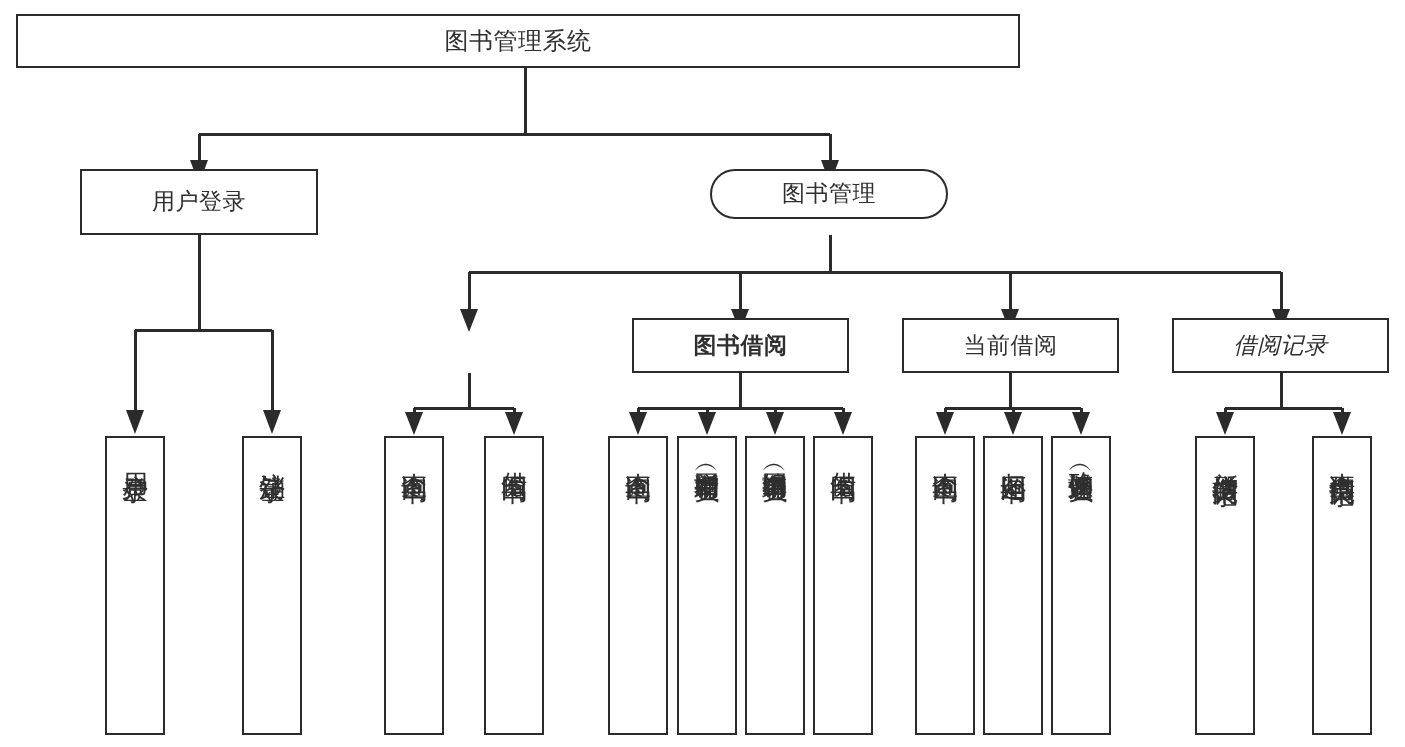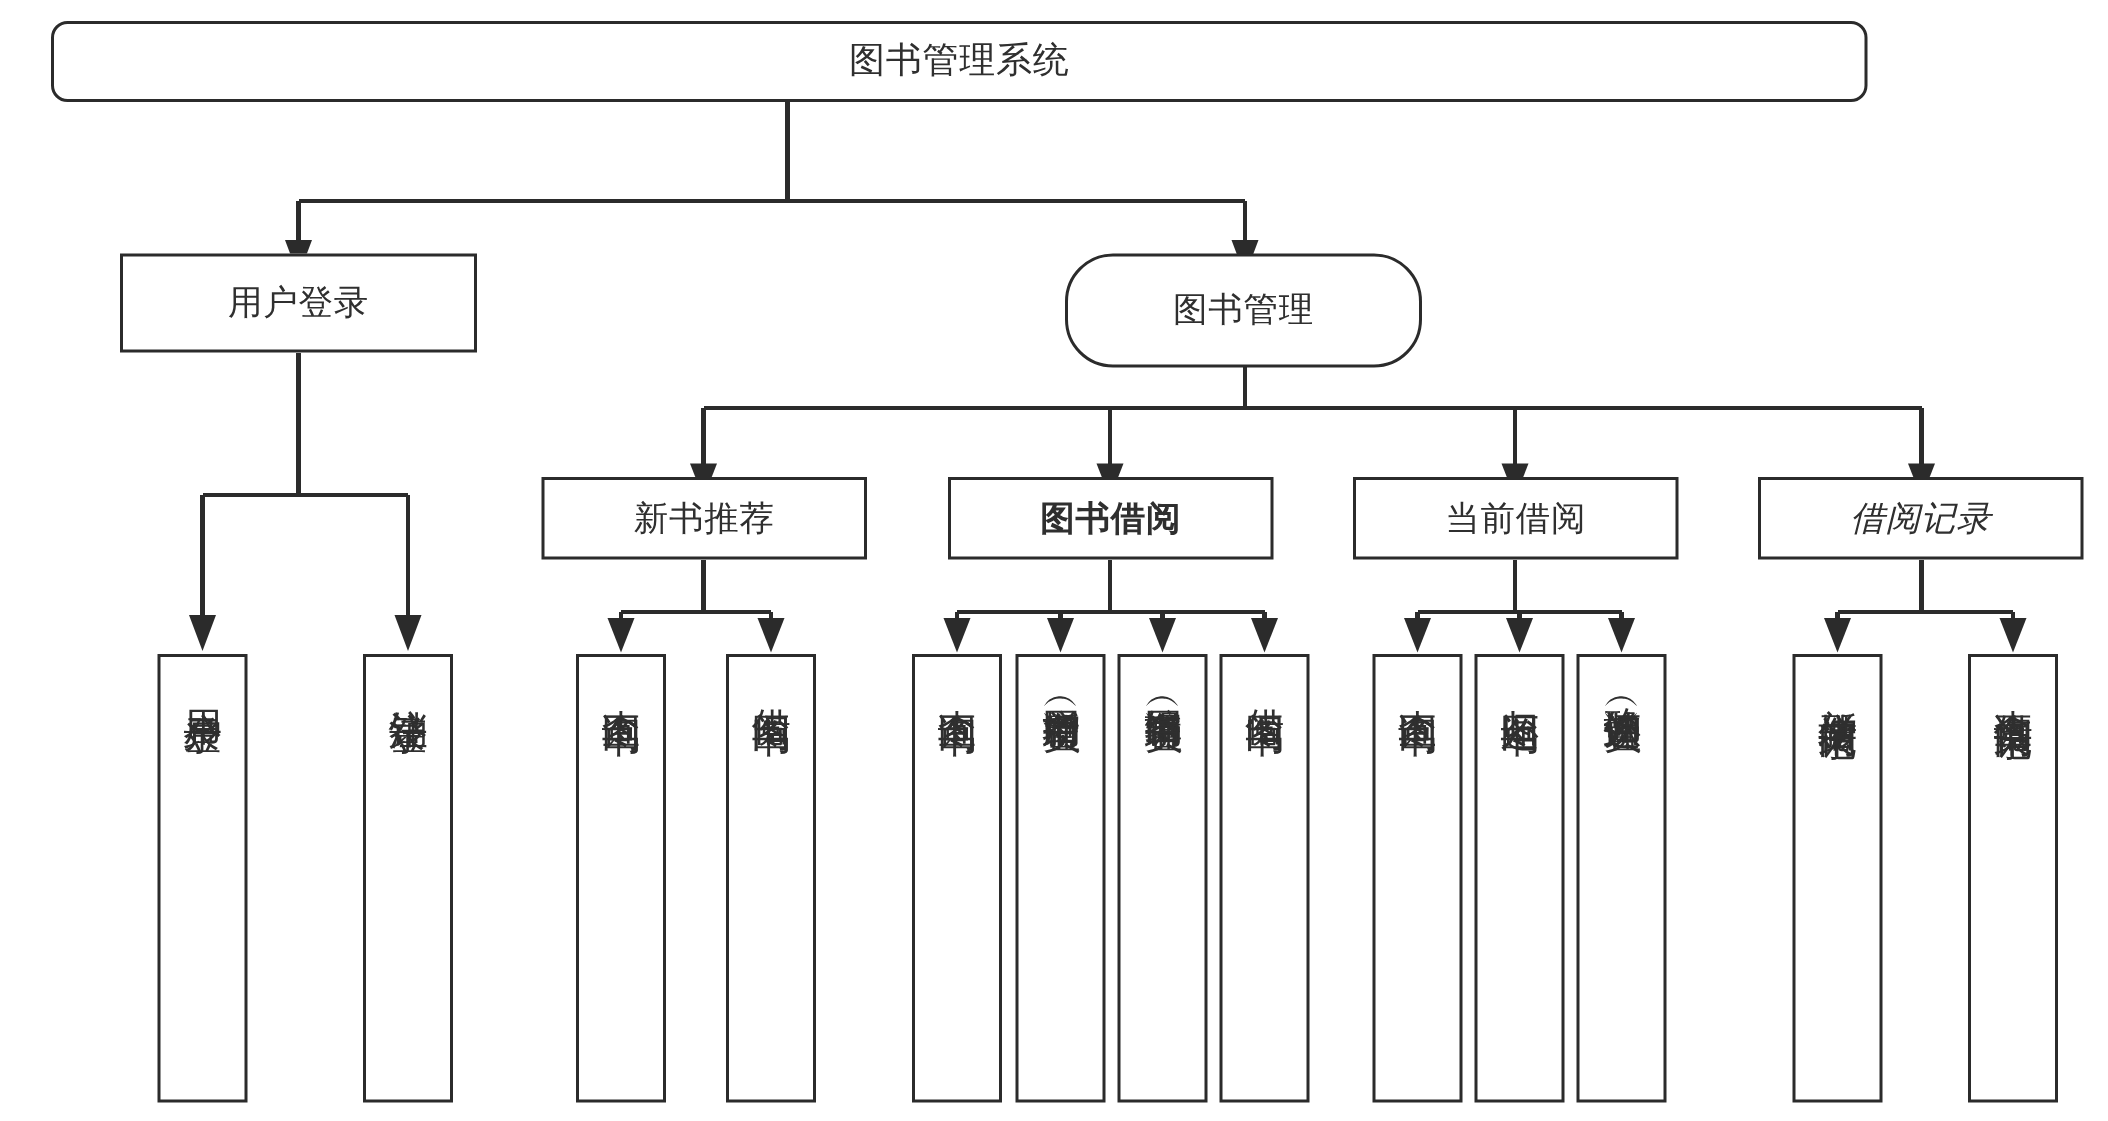--- a/index.html
+++ b/index.html
@@ -134,34 +134,31 @@
 
       <polygon points="936,412 954,412 945,435"></polygon>
       <polygon points="1004,412 1022,412 1013,435"></polygon>
       <polygon points="1072,412 1090,412 1081,435"></polygon>
 
       <polygon points="1216,412 1234,412 1225,435"></polygon>
       <polygon points="1333,412 1351,412 1342,435"></polygon>
     </g>
   </svg>
 
-  <div class="node h-node root" style="left:34px;top:14px;width:1211px;height:54px;border-radius:11px;">
+  <div class="node h-node root" style="left:16px;top:14px;width:1004px;height:54px;">
     <span class="lbl">图书管理系统</span>
   </div>
 
   <div class="node h-node" style="left:80px;top:169px;width:238px;height:66px;">
     <span class="lbl">用户登录</span>
   </div>
-  <div class="node h-node" style="left:710px;top:169px;width:238px;height:76px;border-radius:32px;">
+  <div class="node h-node" style="left:710px;top:169px;width:238px;height:50px;border-radius:32px;">
     <span class="lbl">图书管理</span>
   </div>
 
-  <div class="node h-node" style="left:361px;top:318px;width:217px;height:55px;">
-    <span class="lbl">新书推荐</span>
-  </div>
   <div class="node h-node" style="left:632px;top:318px;width:217px;height:55px;font-weight:bold;">
     <span class="lbl">图书借阅</span>
   </div>
   <div class="node h-node" style="left:902px;top:318px;width:217px;height:55px;">
     <span class="lbl">当前借阅</span>
   </div>
   <div class="node h-node" style="left:1172px;top:318px;width:217px;height:55px;font-style:italic;">
     <span class="lbl">借阅记录</span>
   </div>
 

